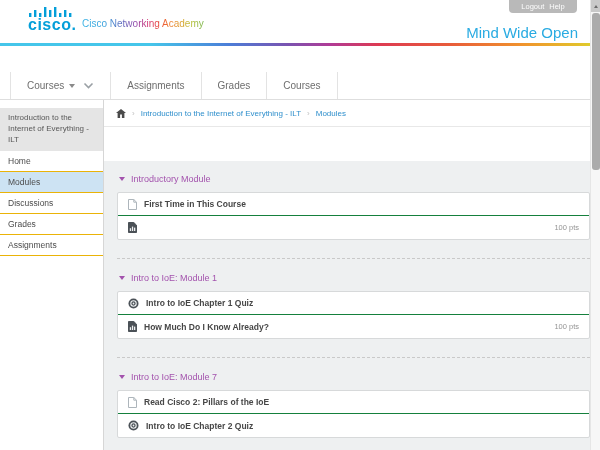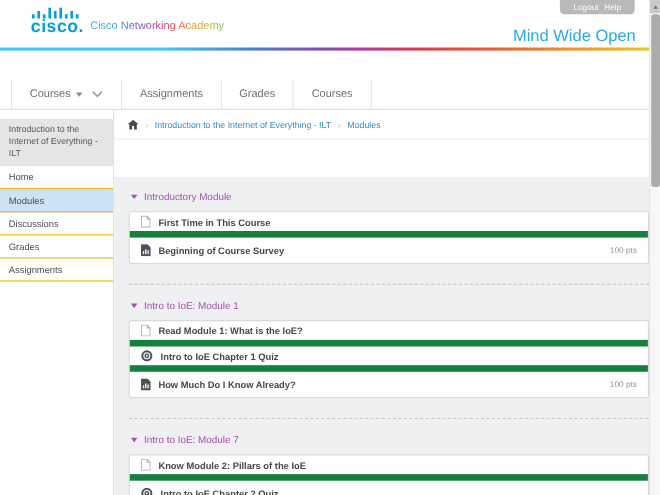--- a/index.html
+++ b/index.html
@@ -49,21 +49,21 @@
   .white-gap { height:34px; background:#fff; }
   .modules-panel { height:311px; background:#eef0f1; padding:13px 10px 0 13px; overflow:hidden; }
 
   .module-section + .module-section { border-top:1px dashed #c9c9c9; margin-top:18px; padding-top:14px;text-align:center; }
   .section-header { display:flex; align-items:center; gap:6px; color:#a352ad;
     font-size:9px; cursor:pointer; padding-left:2px; }
   .caret-purple { display:inline-block; width:0; height:0; border-left:3.5px solid transparent;
     border-right:3.5px solid transparent; border-top:4.5px solid #a352ad; }
   .module-box { background:#fff; border:1px solid #d7d9da; border-radius:2px; margin-top:8px; }
   .module-row { display:flex; align-items:center; height:23px; padding:0 10px;
-    border-bottom:6px solid #15803d; cursor:pointer; }
+    border-bottom:1px solid #15803d; cursor:pointer; }
   .module-row:last-child { border-bottom:none; }
   .row-icon { flex:none; display:flex; align-items:center; margin-right:7px; }
   .row-title { font-size:8.5px; font-weight:bold; color:#474747; }
   .row-points { margin-left:auto; font-size:7.5px; color:#949494; }
 
   
   .scrollbar { position:absolute; right:0; top:0; width:10px; height:450px;
     background:#f7f7f7; border-left:1px solid #e6e6e6; z-index:20; }
   .scroll-up { height:12px; background:#c9c9c9; display:flex; align-items:center; justify-content:center; }
   .scroll-up .tri { width:0; height:0; border-left:2.5px solid transparent;
@@ -166,43 +166,33 @@
             </div>
             <div class="module-row">
               <span class="row-icon">
                 <svg width="9" height="11" viewBox="0 0 9 11">
                     <path d="M0.5 0.5 H5.8 L8.5 3.2 V10.5 H0.5 Z" fill="#4b5157" stroke="#4b5157"></path>
                     <rect x="1.8" y="6.2" width="1.3" height="2.8" fill="#eef0f1"></rect>
                     <rect x="3.9" y="4.6" width="1.3" height="4.4" fill="#eef0f1"></rect>
                     <rect x="6.0" y="5.6" width="1.3" height="3.4" fill="#eef0f1"></rect>
                   </svg>
               </span>
-              <span class="row-title">Beginning of Course Survey</span>
               <span class="row-points">100 pts</span>
             </div>
           </div>
         </div>
 
         <div class="module-section">
           <div class="section-header">
             <span class="caret-purple"></span>
             <span>Intro to IoE: Module 1</span>
           </div>
           <div class="module-box">
             <div class="module-row">
               <span class="row-icon">
-                <svg width="9" height="11" viewBox="0 0 9 11">
-                    <path d="M0.5 0.5 H5.8 L8.5 3.2 V10.5 H0.5 Z" fill="#fff" stroke="#adb5bb"></path>
-                    <path d="M5.8 0.5 V3.2 H8.5" fill="none" stroke="#adb5bb"></path>
-                  </svg>
-              </span>
-              <span class="row-title">Read Module 1: What is the IoE?</span>
-            </div>
-            <div class="module-row">
-              <span class="row-icon">
                 <svg width="11" height="11" viewBox="0 0 11 11">
                     <circle cx="5.5" cy="5.5" r="5" fill="#4b5157"></circle>
                     <circle cx="5.5" cy="5.5" r="2.7" fill="none" stroke="#eef0f1" stroke-width="1.1"></circle>
                     <circle cx="5.5" cy="5.5" r="0.9" fill="#eef0f1"></circle>
                   </svg>
               </span>
               <span class="row-title">Intro to IoE Chapter 1 Quiz</span>
             </div>
             <div class="module-row">
               <span class="row-icon">
@@ -225,21 +215,21 @@
             <span>Intro to IoE: Module 7</span>
           </div>
           <div class="module-box">
             <div class="module-row">
               <span class="row-icon">
                 <svg width="9" height="11" viewBox="0 0 9 11">
                     <path d="M0.5 0.5 H5.8 L8.5 3.2 V10.5 H0.5 Z" fill="#fff" stroke="#adb5bb"></path>
                     <path d="M5.8 0.5 V3.2 H8.5" fill="none" stroke="#adb5bb"></path>
                   </svg>
               </span>
-              <span class="row-title">Know Module 2: Pillars of the IoE</span>
+              <span class="row-title">Read Cisco 2: Pillars of the IoE</span>
             </div>
             <div class="module-row">
               <span class="row-icon">
                 <svg width="11" height="11" viewBox="0 0 11 11">
                     <circle cx="5.5" cy="5.5" r="5" fill="#4b5157"></circle>
                     <circle cx="5.5" cy="5.5" r="2.7" fill="none" stroke="#eef0f1" stroke-width="1.1"></circle>
                     <circle cx="5.5" cy="5.5" r="0.9" fill="#eef0f1"></circle>
                   </svg>
               </span>
               <span class="row-title">Intro to IoE Chapter 2 Quiz</span>

